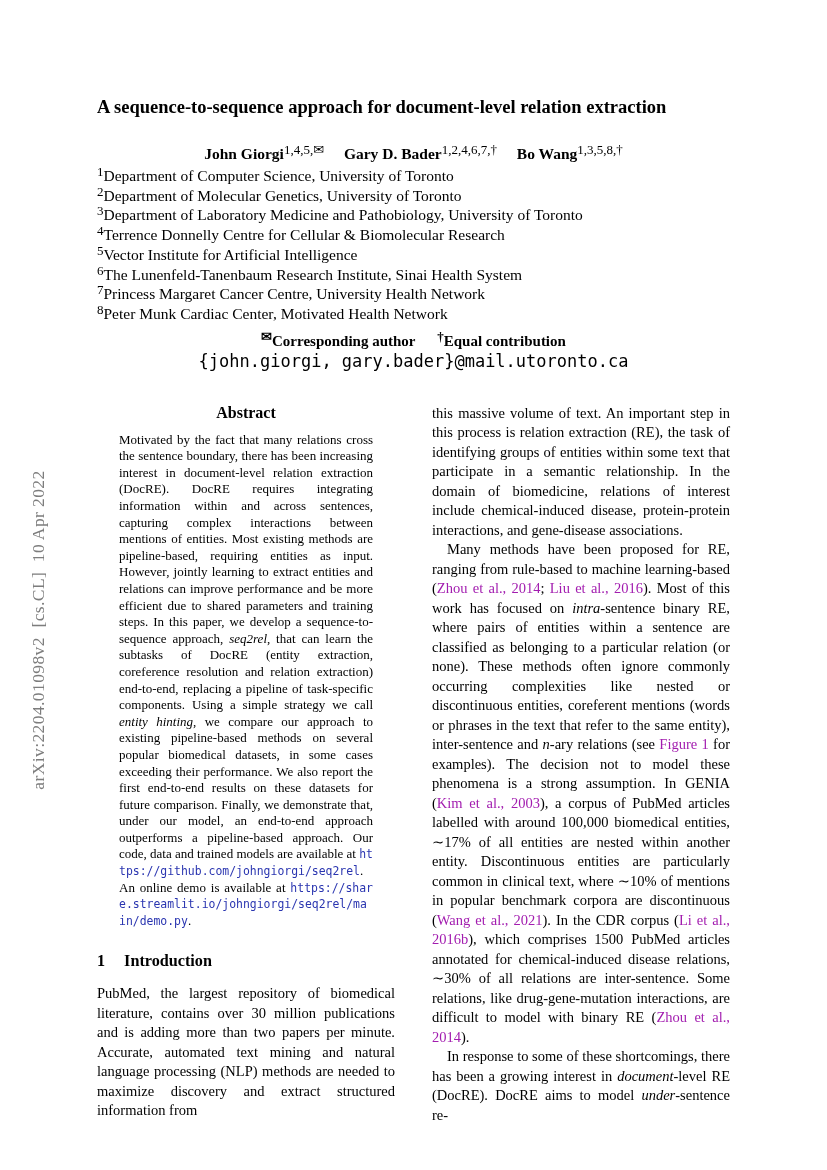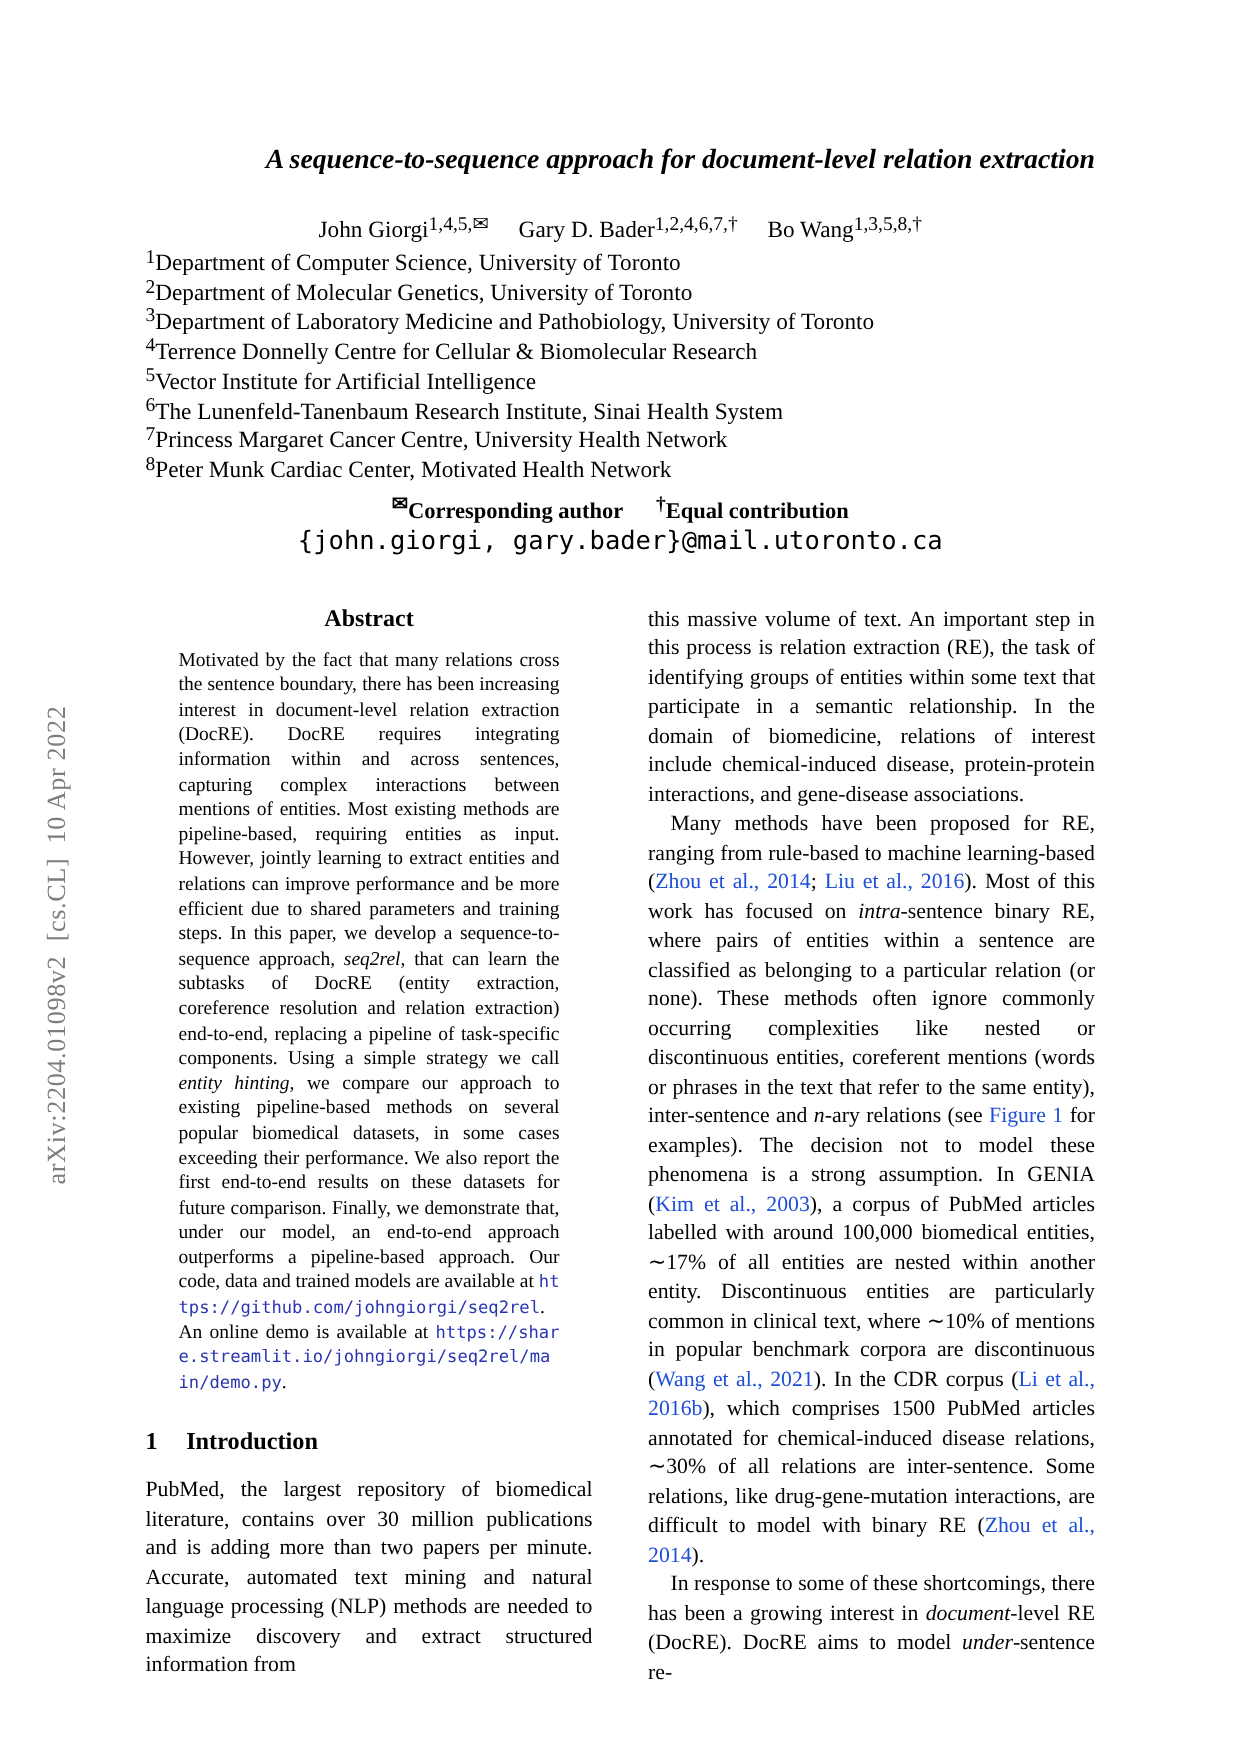--- a/index.html
+++ b/index.html
@@ -22,31 +22,30 @@
   }
   .content {
     position: absolute;
     left: 97px; top: 0;
     width: 633px;
   }
   .title {
     margin-top: 95px;
     font-size: 18.5px;
     font-weight: bold;
-    text-align: right;
+    text-align: left;
     line-height: 24px;
-    font-style: italic;
   }
   .authors {
     margin-top: 26px;
     text-align: center;
     font-size: 15.5px;
   }
   .author { margin: 0 8px; white-space: nowrap; }
-  .author-name { font-weight: normal; }
+  .author-name { font-weight: bold; }
   .sup {
     font-size: 13px;
     position: relative;
     top: -5px;
     line-height: 0;
   }
   .affils { margin-top: 3px; text-align: left; font-size: 15.5px; }
   .affil { line-height: 19.7px; }
   .notes { margin-top: 7px; text-align: center; font-size: 15px; line-height: 20px; }
   .note { margin: 0 9px; white-space: nowrap; font-weight: bold; }
@@ -75,21 +74,21 @@
   }
   .sec-num { margin-right: 19px; }
   .body-text {
     font-size: 14.5px;
     line-height: 19.5px;
     text-align: justify;
   }
   .indent { text-indent: 15px; }
   .seg-t { }
   .seg-i { font-style: italic; }
-  .seg-link { color: #1d4ed8; }
+  .seg-link { color: #a21caf; }
   .seg-url {
     color: #2a35b0;
     font-family: "DejaVu Sans Mono", monospace;
     font-size: 0.88em;
     word-break: break-all;
   }
 </style>
 </head>
 <body>
 

